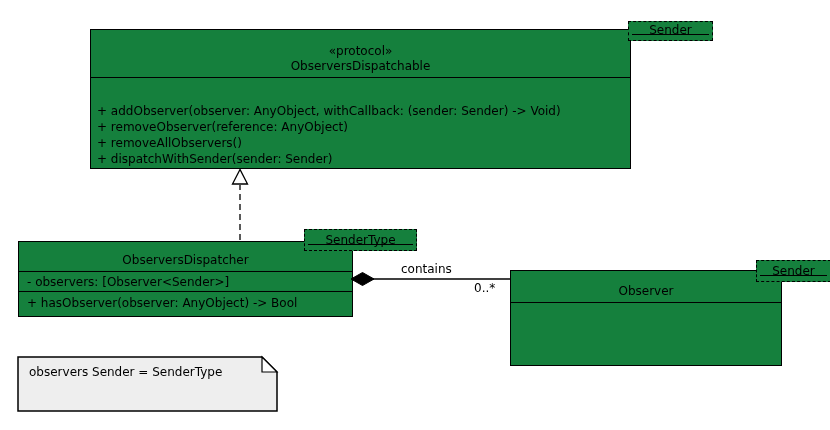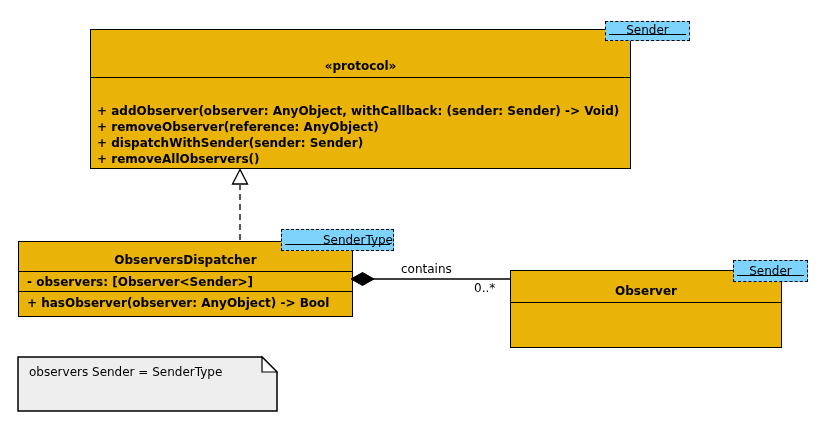--- a/index.html
+++ b/index.html
@@ -15,51 +15,51 @@
   }
   svg.overlay {
     position: absolute;
     left: 0; top: 0;
     width: 830px; height: 430px;
     z-index: 4;
     pointer-events: none;
   }
   .uml-class {
     position: absolute;
-    background: #eab308;
+    background: #15803d;
     border: 1.5px solid #000;
     box-sizing: border-box;
     z-index: 2;
-    font-weight: bold;
   }
   .compartment { box-sizing: border-box; overflow: hidden; }
   .header {
     display: flex;
     flex-direction: column;
     justify-content: flex-end;
     align-items: center;
     border-bottom: 1.3px solid #000;
     padding-bottom: 3px;
     line-height: 15px;
     text-align: center;
   }
   .members { padding: 5px 6px 0 6px; line-height: 16px; white-space: nowrap; margin-top: 20px; }
   .member { white-space: nowrap; }
   .divided { border-bottom: 1.3px solid #000; }
   .template-box {
     position: absolute;
     border: 1.4px dashed #000;
-    background: #7dd3fc;
+    background: #15803d;
     box-sizing: border-box;
     z-index: 8;
     text-align: center;
     display: flex;
     flex-direction: column;
     justify-content: flex-end;
     padding-bottom: 3px;
+    margin-left: 23px;
   }
   .template-box .tline {
     position: absolute;
     left: 3px; right: 3px;
     bottom: 5px;
     height: 0;
     border-top: 1.2px solid #000;
   }
   .template-box span { position: relative; display: block; line-height: 13px; }
   .edge-label {
@@ -92,52 +92,53 @@
     <line x1="372" y1="279" x2="510" y2="279" stroke="#000" stroke-width="1.3"></line>
     <polygon points="351,279 362.5,272.5 374,279 362.5,285.5" fill="#000" stroke="#000" stroke-width="1"></polygon>
 
     <polygon points="18,357 262,357 277,372 277,411 18,411" fill="#eeeeee" stroke="#000" stroke-width="1.5"></polygon>
     <polygon points="262,357 262,372 277,372" fill="#ffffff" stroke="#000" stroke-width="1.2"></polygon>
   </svg>
 
   <div class="uml-class" style="left:90px; top:29px; width:541px; height:140px;">
     <div class="compartment header" style="height:48px;">
       <div>«protocol»</div>
+      <div>ObserversDispatchable</div>
     </div>
     <div class="compartment members">
       <div class="member">+ addObserver(observer: AnyObject, withCallback: (sender: Sender) -&gt; Void)</div>
       <div class="member">+ removeObserver(reference: AnyObject)</div>
+      <div class="member">+ removeAllObservers()</div>
       <div class="member">+ dispatchWithSender(sender: Sender)</div>
-      <div class="member">+ removeAllObservers()</div>
     </div>
   </div>
 
   <div class="template-box" style="left:605px; top:21px; width:85px; height:20px;">
     <i class="tline"></i>
     <span>Sender</span>
   </div>
 
   <div class="uml-class" style="left:18px; top:241px; width:335px; height:76px;">
     <div class="compartment header" style="height:30px;">
       <div>ObserversDispatcher</div>
     </div>
     <div class="compartment divided" style="height:20px; padding:2px 0 0 8px; line-height:16px;">
       <div class="member">- observers: [Observer&lt;Sender&gt;]</div>
     </div>
     <div class="compartment" style="padding:3px 0 0 8px; line-height:16px;">
       <div class="member">+ hasObserver(observer: AnyObject) -&gt; Bool</div>
     </div>
   </div>
 
-  <div class="template-box" style="left:281px; top:229px; width:113px; height:22px;text-align:right;">
+  <div class="template-box" style="left:281px; top:229px; width:113px; height:22px;">
     <i class="tline"></i>
     <span>SenderType</span>
   </div>
 
-  <div class="uml-class" style="left:510px; top:270px; width:272px; height:78px;">
+  <div class="uml-class" style="left:510px; top:270px; width:272px; height:96px;">
     <div class="compartment header" style="height:32px;">
       <div>Observer</div>
     </div>
     <div class="compartment" style="padding:3px 0 0 8px; line-height:16px;">
     </div>
   </div>
 
   <div class="template-box" style="left:733px; top:260px; width:75px; height:22px;">
     <i class="tline"></i>
     <span>Sender</span>

